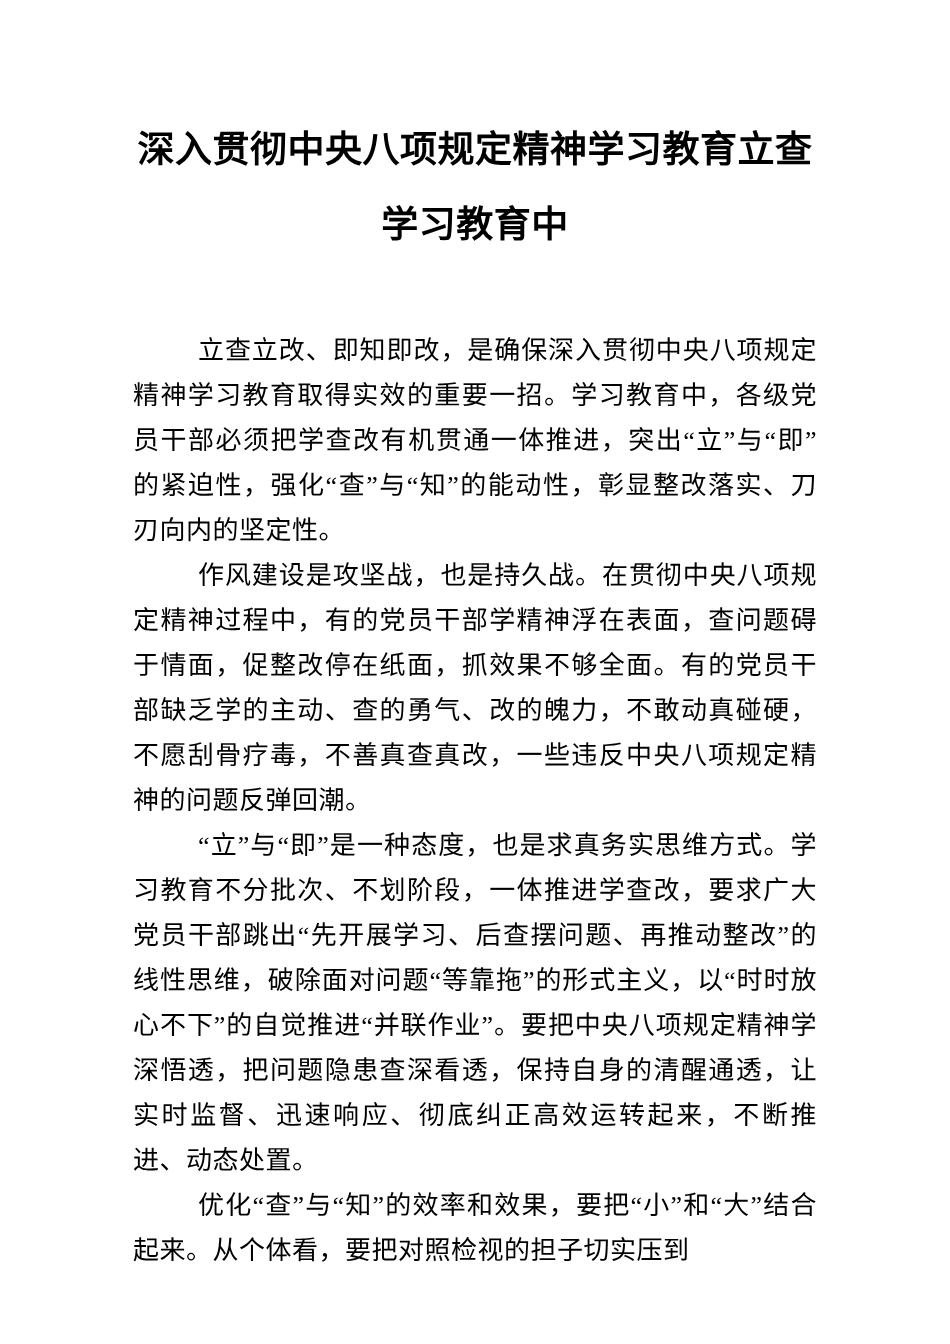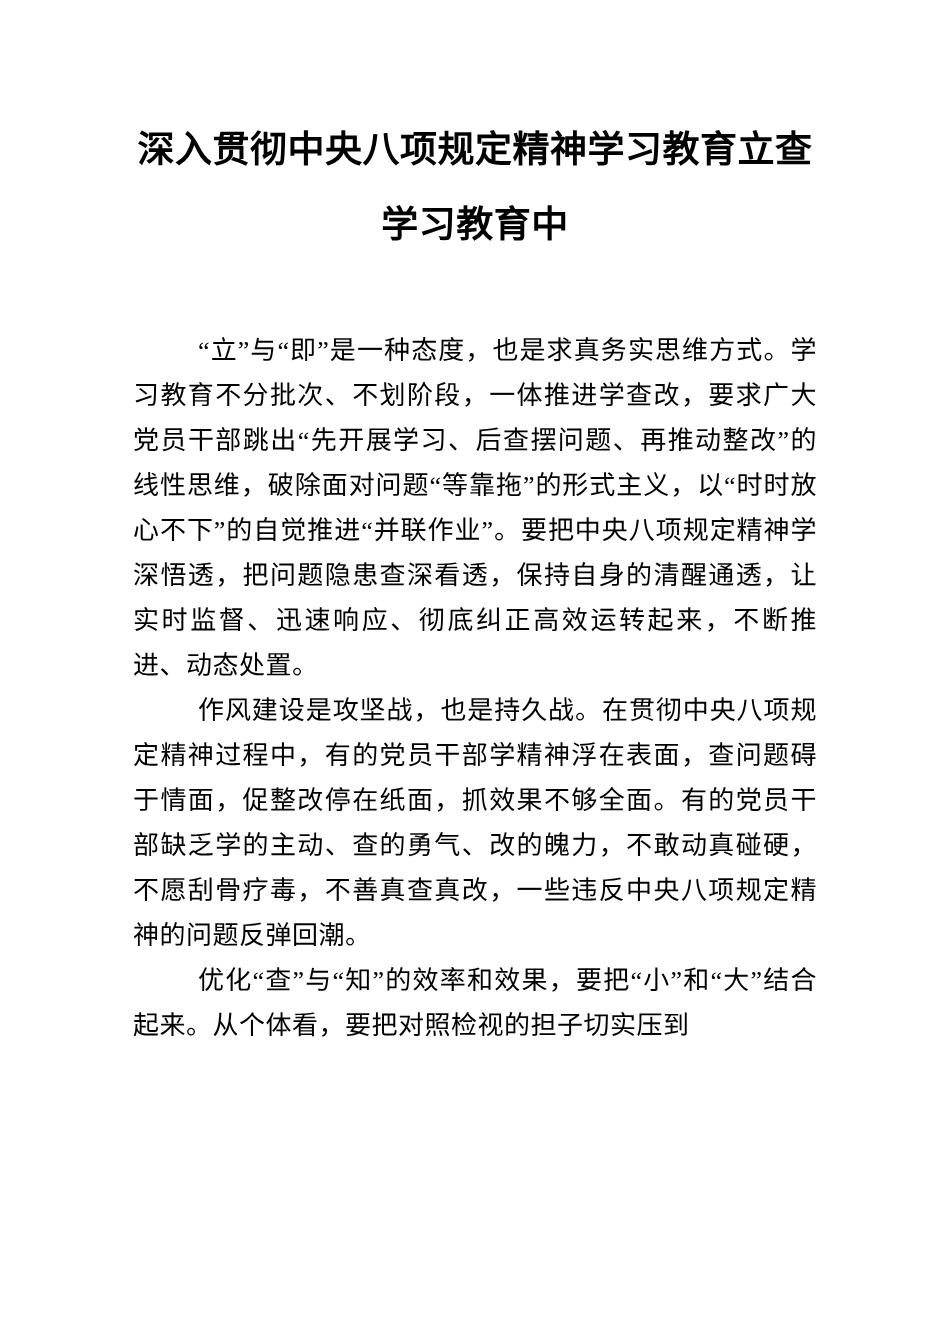--- a/index.html
+++ b/index.html
@@ -61,18 +61,19 @@
 <body>
 
 <div class="page">
 
   <h1 class="doc-title">
     <span class="title-line">深入贯彻中央八项规定精神学习教育立查</span>
     <span class="title-line">学习教育中</span>
   </h1>
 
   <div class="doc-body">
+    <p>立查立改、即知即改，是确保深入贯彻中央八项规定精神学习教育取得实效的重要一招。学习教育中，各级党员干部必须把学查改有机贯通一体推进，突出“立”与“即”的紧迫性，强化“查”与“知”的能动性，彰显整改落实、刀刃向内的坚定性。</p>
+    <p>作风建设是攻坚战，也是持久战。在贯彻中央八项规定精神过程中，有的党员干部学精神浮在表面，查问题碍于情面，促整改停在纸面，抓效果不够全面。有的党员干部缺乏学的主动、查的勇气、改的魄力，不敢动真碰硬，不愿刮骨疗毒，不善真查真改，一些违反中央八项规定精神的问题反弹回潮。</p>
     <p>“立”与“即”是一种态度，也是求真务实思维方式。学习教育不分批次、不划阶段，一体推进学查改，要求广大党员干部跳出“先开展学习、后查摆问题、再推动整改”的线性思维，破除面对问题“等靠拖”的形式主义，以“时时放心不下”的自觉推进“并联作业”。要把中央八项规定精神学深悟透，把问题隐患查深看透，保持自身的清醒通透，让实时监督、迅速响应、彻底纠正高效运转起来，不断推进、动态处置。</p>
-    <p>作风建设是攻坚战，也是持久战。在贯彻中央八项规定精神过程中，有的党员干部学精神浮在表面，查问题碍于情面，促整改停在纸面，抓效果不够全面。有的党员干部缺乏学的主动、查的勇气、改的魄力，不敢动真碰硬，不愿刮骨疗毒，不善真查真改，一些违反中央八项规定精神的问题反弹回潮。</p>
     <p>优化“查”与“知”的效率和效果，要把“小”和“大”结合起来。从个体看，要把对照检视的担子切实压到</p>
   </div>
 
 </div>
 
 </body></html>

